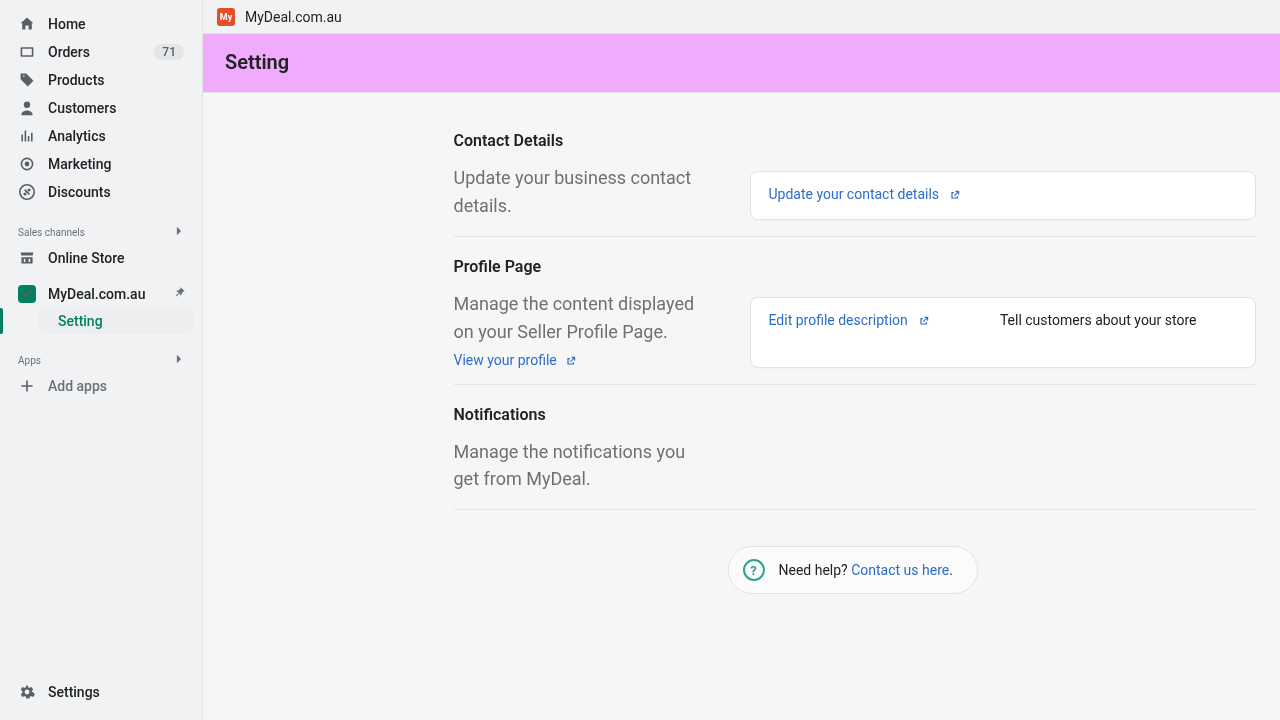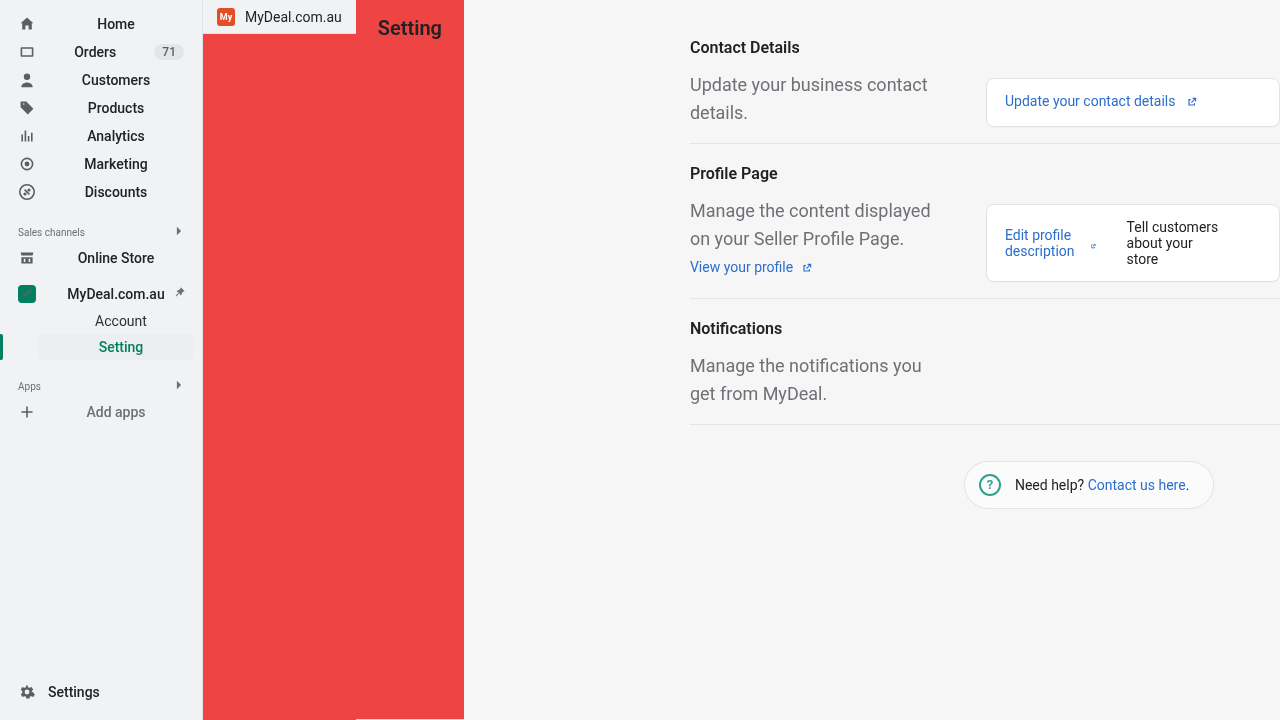--- a/index.html
+++ b/index.html
@@ -19,21 +19,21 @@
   .sidebar {
     width: 203px;
     flex: 0 0 203px;
     background: #f1f2f4;
     border-right: 1px solid #e1e3e5;
     display: flex;
     flex-direction: column;
     padding-top: 10px;
     position: relative;
   }
-  .nav-section { padding: 0 8px; text-align: center; }
+  .nav-section { padding: 0 8px; }
   .nav-item {
     display: flex;
     align-items: center;
     gap: 12px;
     padding: 5px 10px;
     border-radius: 6px;
     cursor: pointer;
     color: #202223;
     font-weight: 500;
   }
@@ -77,21 +77,21 @@
   .subnav .nav-item.active::before {
     content:""; position:absolute; left:-38px; top:0; bottom:0; width:3px; background:#008060; border-radius:0 2px 2px 0;
   }
   .sidebar-bottom {
     margin-top:auto;
     border-top:0;
     padding:0 8px 14px 8px;
   }
 
   
-  .main { flex:1; display:flex; flex-direction:row; background:#ef4444; overflow:auto;justify-content:center;}
+  .main { flex:1; display:flex; flex-direction:column; background:#f0abfc; overflow:auto;justify-content:center;}
   .topbar {
     display:flex; align-items:center; gap:10px;
     padding: 8px 14px;
     border-bottom: 1px solid #e1e3e5;
     background:#f1f2f4;
     height:34px;
   }
   .topbar .app-logo {
     width:18px;height:18px;border-radius:3px;background:#e44d26;
     display:flex;align-items:center;justify-content:center;
@@ -180,33 +180,33 @@
             <path d="M3 4h14a1 1 0 0 1 1 1v10a1 1 0 0 1-1 1H3a1 1 0 0 1-1-1V5a1 1 0 0 1 1-1zm1 2v8h12V6H4z"></path>
           </svg>
       </span>
       <span class="label">Orders</span>
       <span class="badge">71</span>
     </div>
 
     <div class="nav-item">
       <span class="icon">
         <svg viewBox="0 0 20 20">
+            <path d="M2 2h7l9 9-7 7-9-9V2zm4 4a1 1 0 1 0 0-2 1 1 0 0 0 0 2z"></path>
+          </svg>
+      </span>
+      <span class="label">Products</span>
+    </div>
+
+    <div class="nav-item">
+      <span class="icon">
+        <svg viewBox="0 0 20 20">
             <path d="M10 10a4 4 0 1 0 0-8 4 4 0 0 0 0 8zm-7 8c0-3 4-5 7-5s7 2 7 5v1H3v-1z"></path>
           </svg>
       </span>
       <span class="label">Customers</span>
-    </div>
-
-    <div class="nav-item">
-      <span class="icon">
-        <svg viewBox="0 0 20 20">
-            <path d="M2 2h7l9 9-7 7-9-9V2zm4 4a1 1 0 1 0 0-2 1 1 0 0 0 0 2z"></path>
-          </svg>
-      </span>
-      <span class="label">Products</span>
     </div>
 
     <div class="nav-item">
       <span class="icon">
         <svg viewBox="0 0 20 20">
             <path d="M3 17V8h2v9H3zm4 0V3h2v14H7zm4 0v-7h2v7h-2zm4 0V6h2v11h-2z"></path>
           </svg>
       </span>
       <span class="label">Analytics</span>
     </div>
@@ -256,23 +256,20 @@
           </svg>
       </span>
       <span class="label">MyDeal.com.au</span>
       <span class="pin-icon">
         <svg width="13" height="13" viewBox="0 0 20 20">
             <path d="M12 2l6 6-3 1-3 6-2-4-5 5-1-1 5-5-4-2 6-3 1-3z"></path>
           </svg>
       </span>
     </div>
     <div class="subnav">
-      <div class="nav-item">
-        <span class="label">Account</span>
-      </div>
       <div class="nav-item active">
         <span class="label">Setting</span>
       </div>
     </div>
   </div>
 
   <div class="section-heading">
     <span>Apps</span>
     <span class="chev">
       <svg width="14" height="14" viewBox="0 0 20 20">

